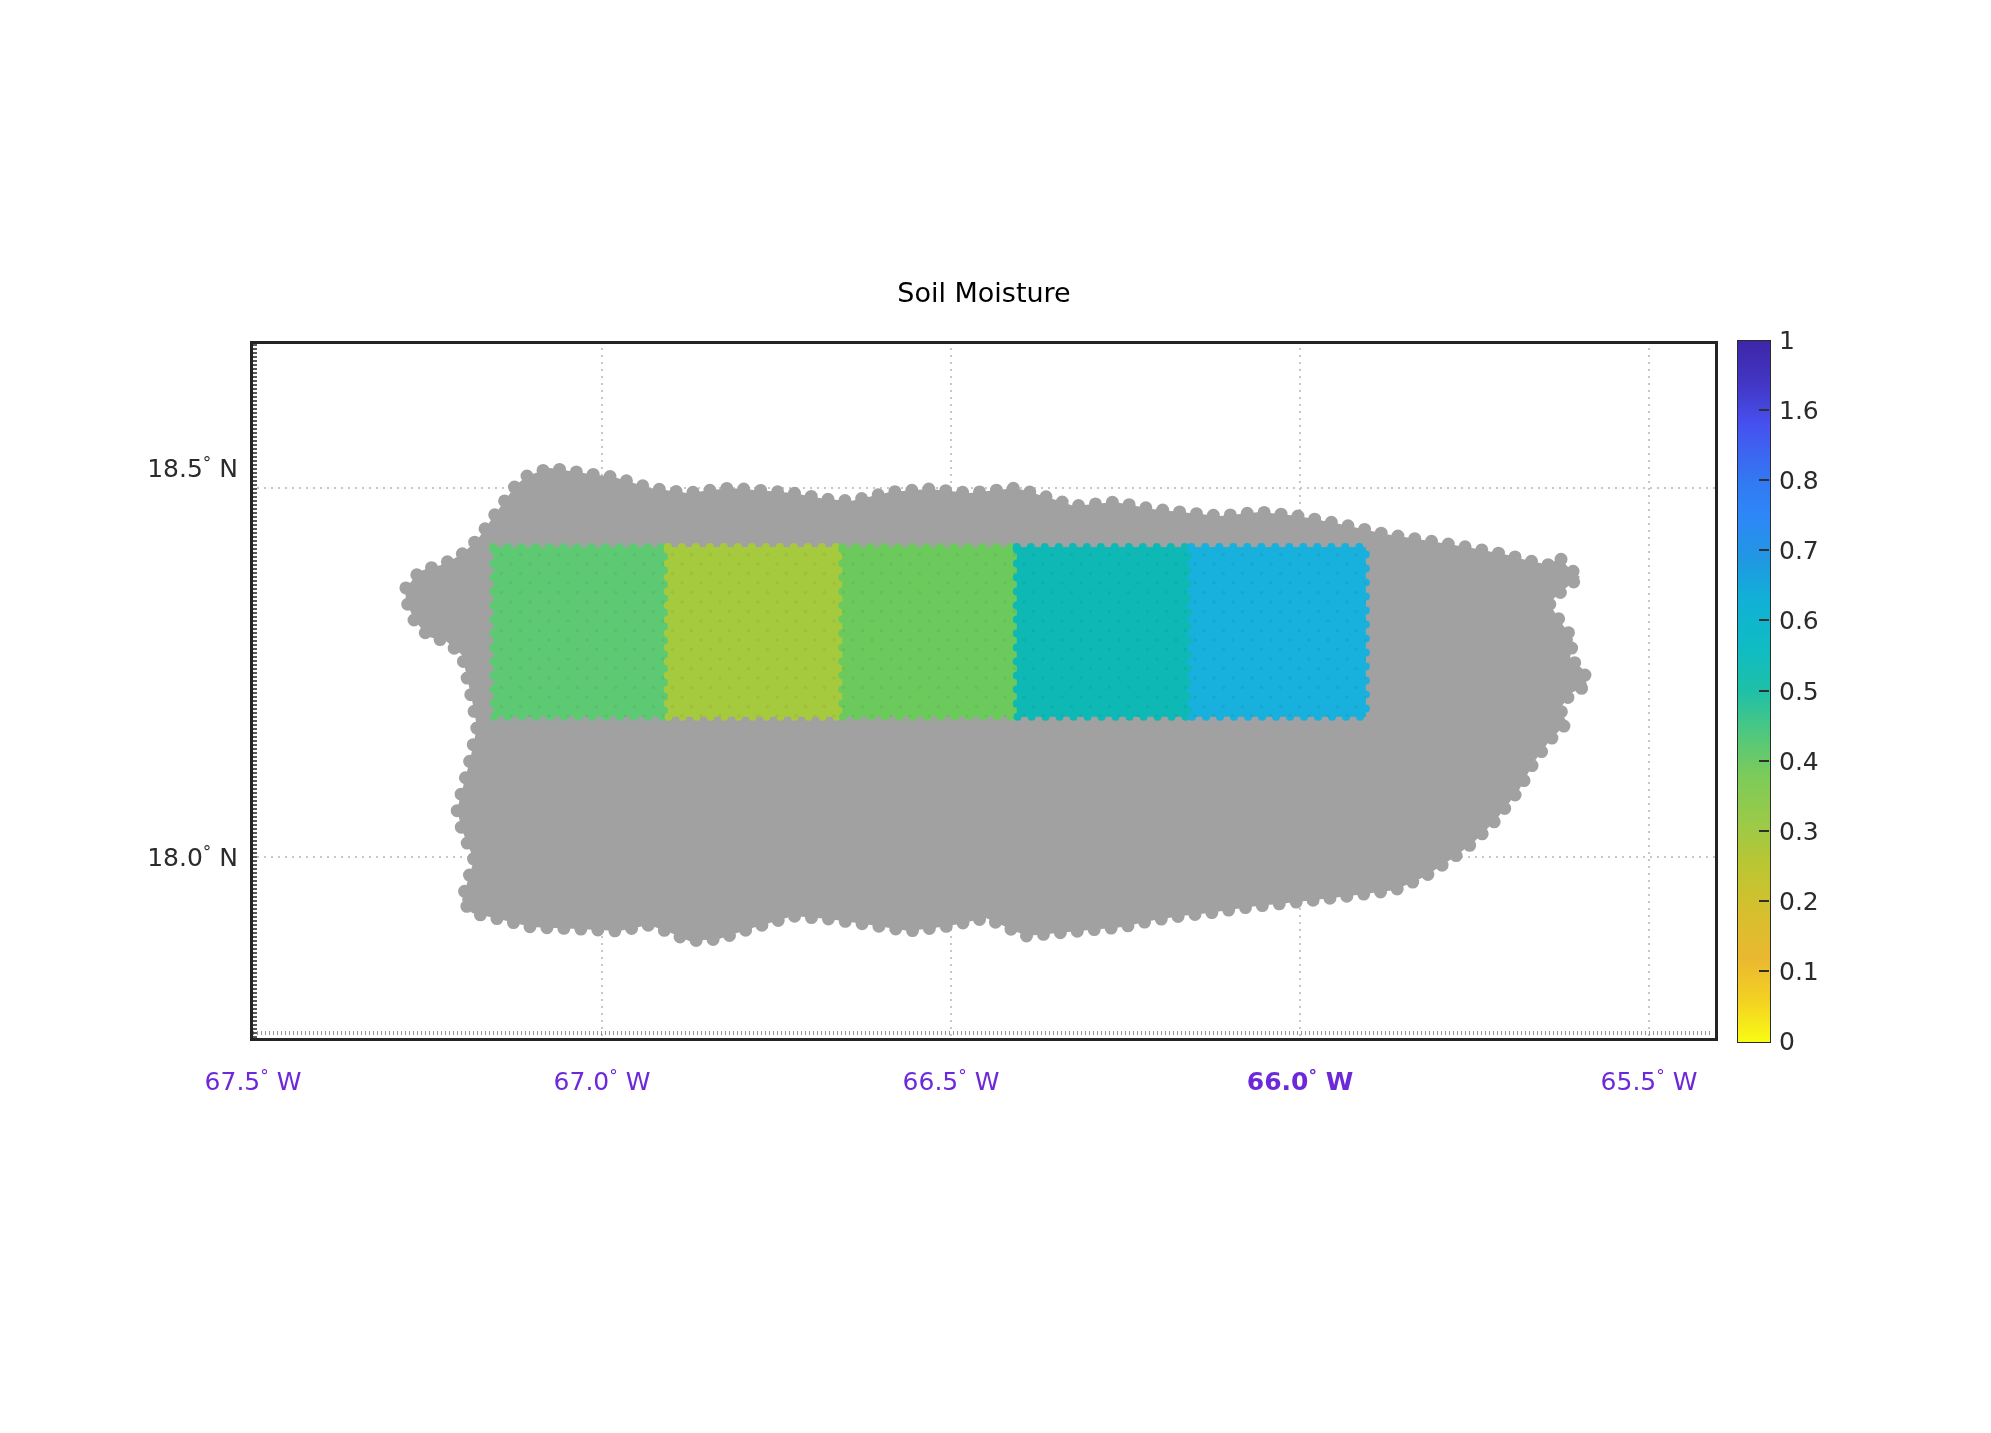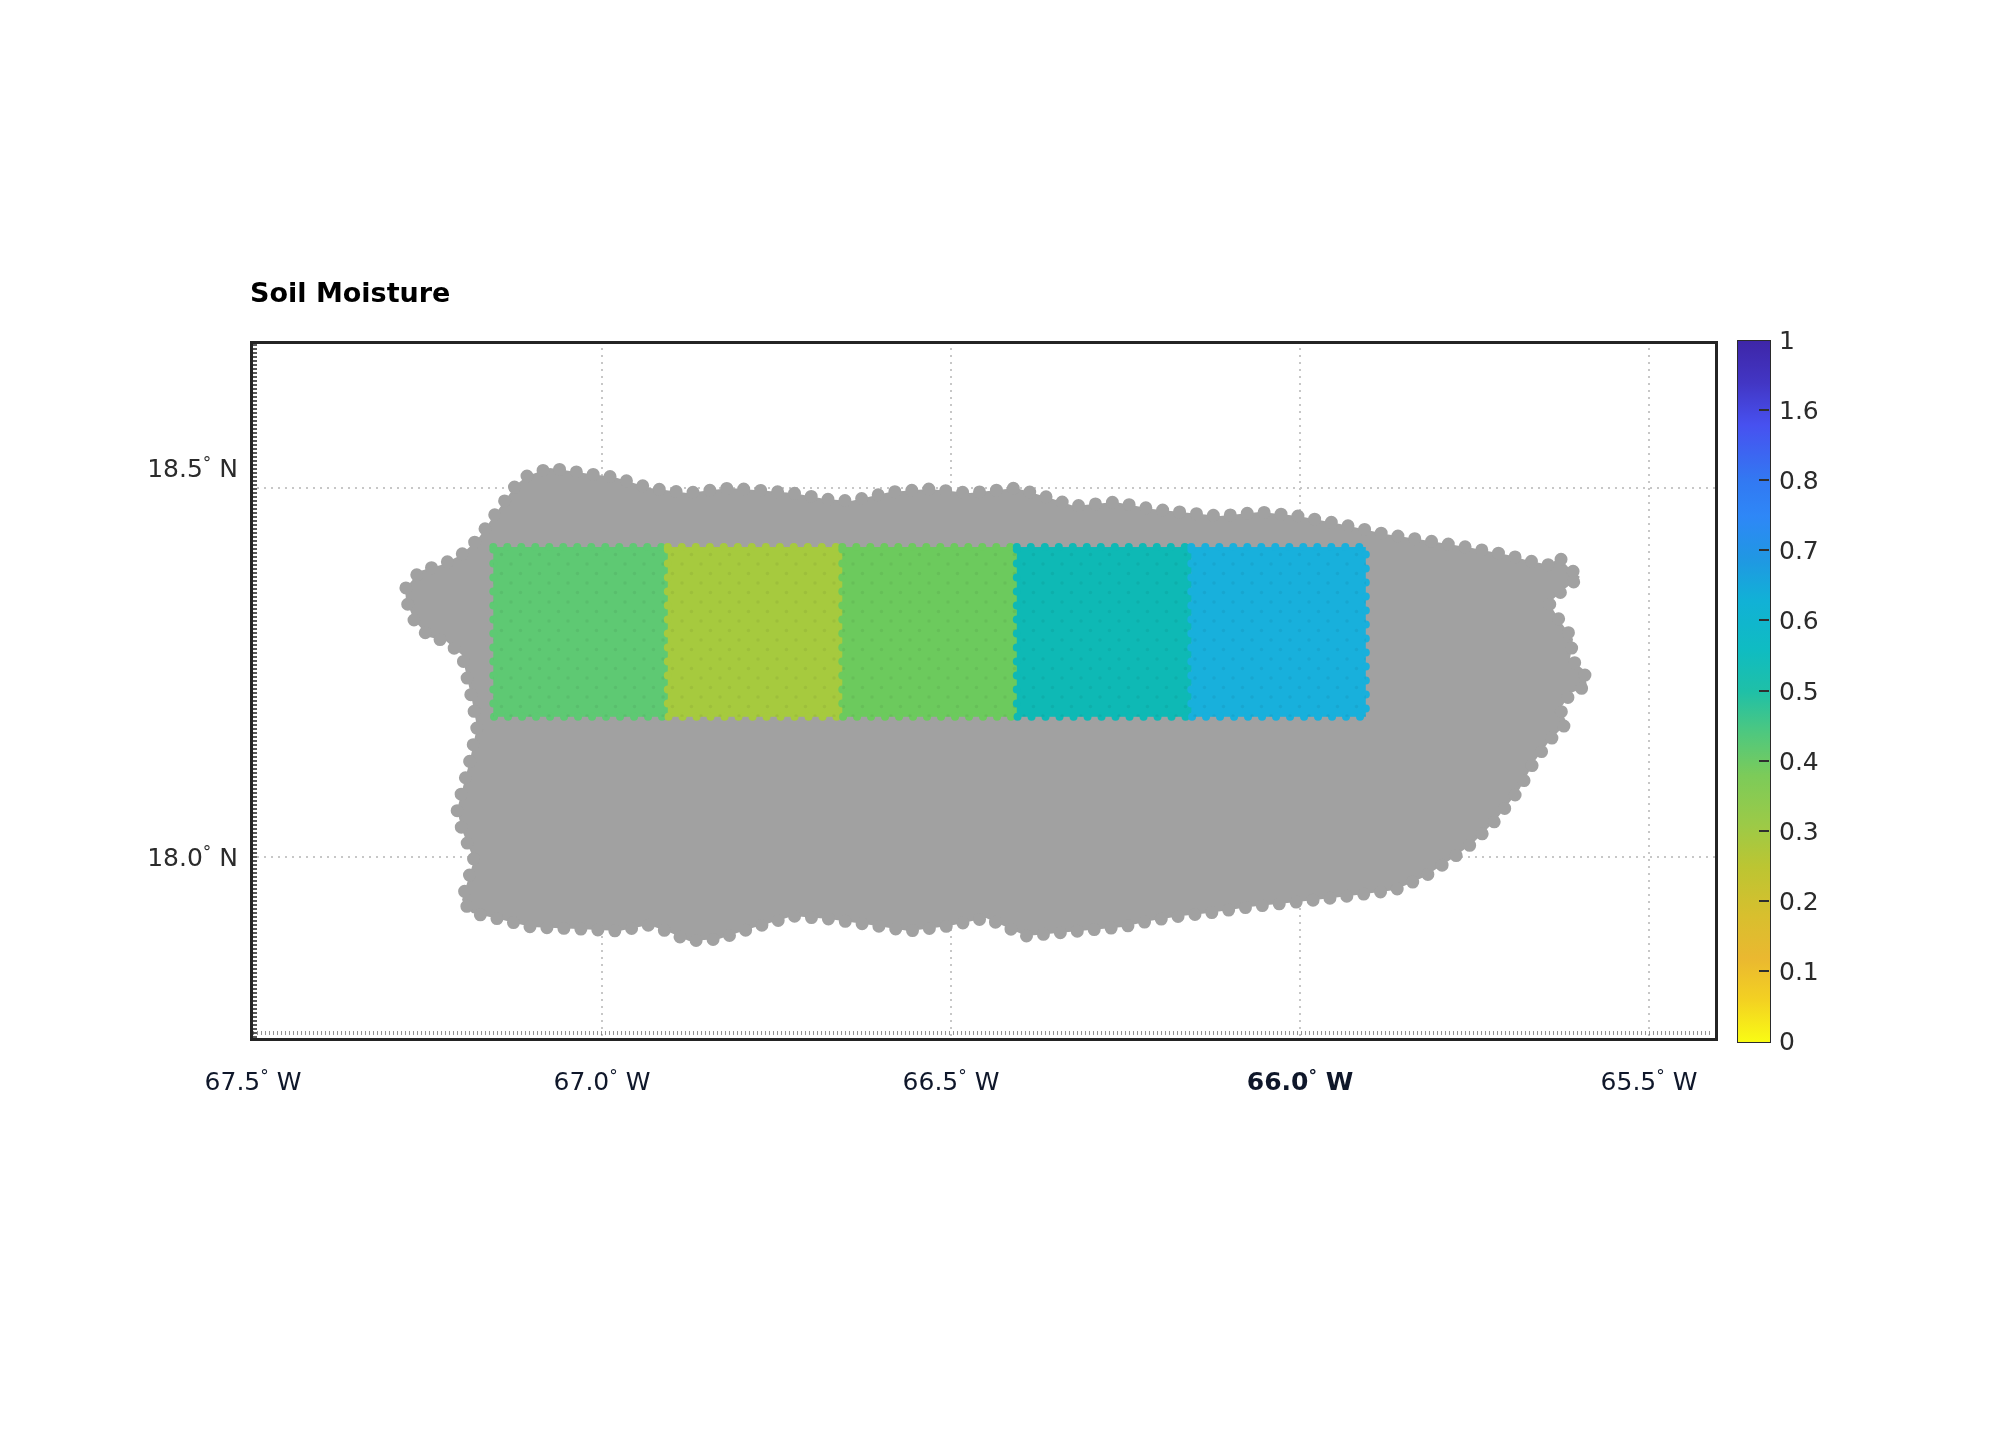--- a/index.html
+++ b/index.html
@@ -5,21 +5,21 @@
   html,body{margin:0;padding:0;background:#ffffff;}
   body{
     width:1991px;height:1433px;position:relative;overflow:hidden;
     font-family:"DejaVu Sans","Liberation Sans",sans-serif;
     -webkit-font-smoothing:antialiased;
   }
   .figure{position:absolute;left:0;top:0;width:1991px;height:1433px;}
 
   .title-block{
     position:absolute;left:250px;top:278px;width:1468px;
-    text-align:left;color:#000;font-weight:bold;font-size:27px;line-height:30px;
+    text-align:center;color:#000;font-weight:normal;font-size:27px;line-height:30px;
   }
 
   .plot-border{
     position:absolute;left:250px;top:341px;width:1462px;height:694px;
     border:3px solid #242424;background:transparent;z-index:5;
   }
   .left-ruler{
     position:absolute;left:253px;top:344px;width:4px;height:694px;z-index:6;
     background:repeating-linear-gradient(to bottom,#3a3a3a 0 1.5px,rgba(255,255,255,0) 1.5px 4px);
     opacity:.85;
@@ -27,21 +27,21 @@
   .bottom-ruler{
     position:absolute;left:253px;top:1031px;width:1459px;height:4px;z-index:6;
     background:repeating-linear-gradient(to right,#3a3a3a 0 1.5px,rgba(255,255,255,0) 1.5px 4px);
     opacity:.55;
   }
 
   #map-svg{position:absolute;left:250px;top:341px;z-index:2;}
 
   .xtick-label{
     position:absolute;top:1066px;transform:translateX(-50%);
-    font-size:25px;color:#0f172a;white-space:nowrap;
+    font-size:25px;color:#6d28d9;white-space:nowrap;
   }
   .ytick-label{
     position:absolute;transform:translateY(-50%);text-align:right;width:110px;
     font-size:25px;color:#2b2b2b;white-space:nowrap;
   }
   .deg{vertical-align:8px;font-size:17px;}
 
   .colorbar{
     position:absolute;left:1737px;top:340px;width:32px;height:701px;
     border:1.5px solid #2b2b2b;z-index:4;

